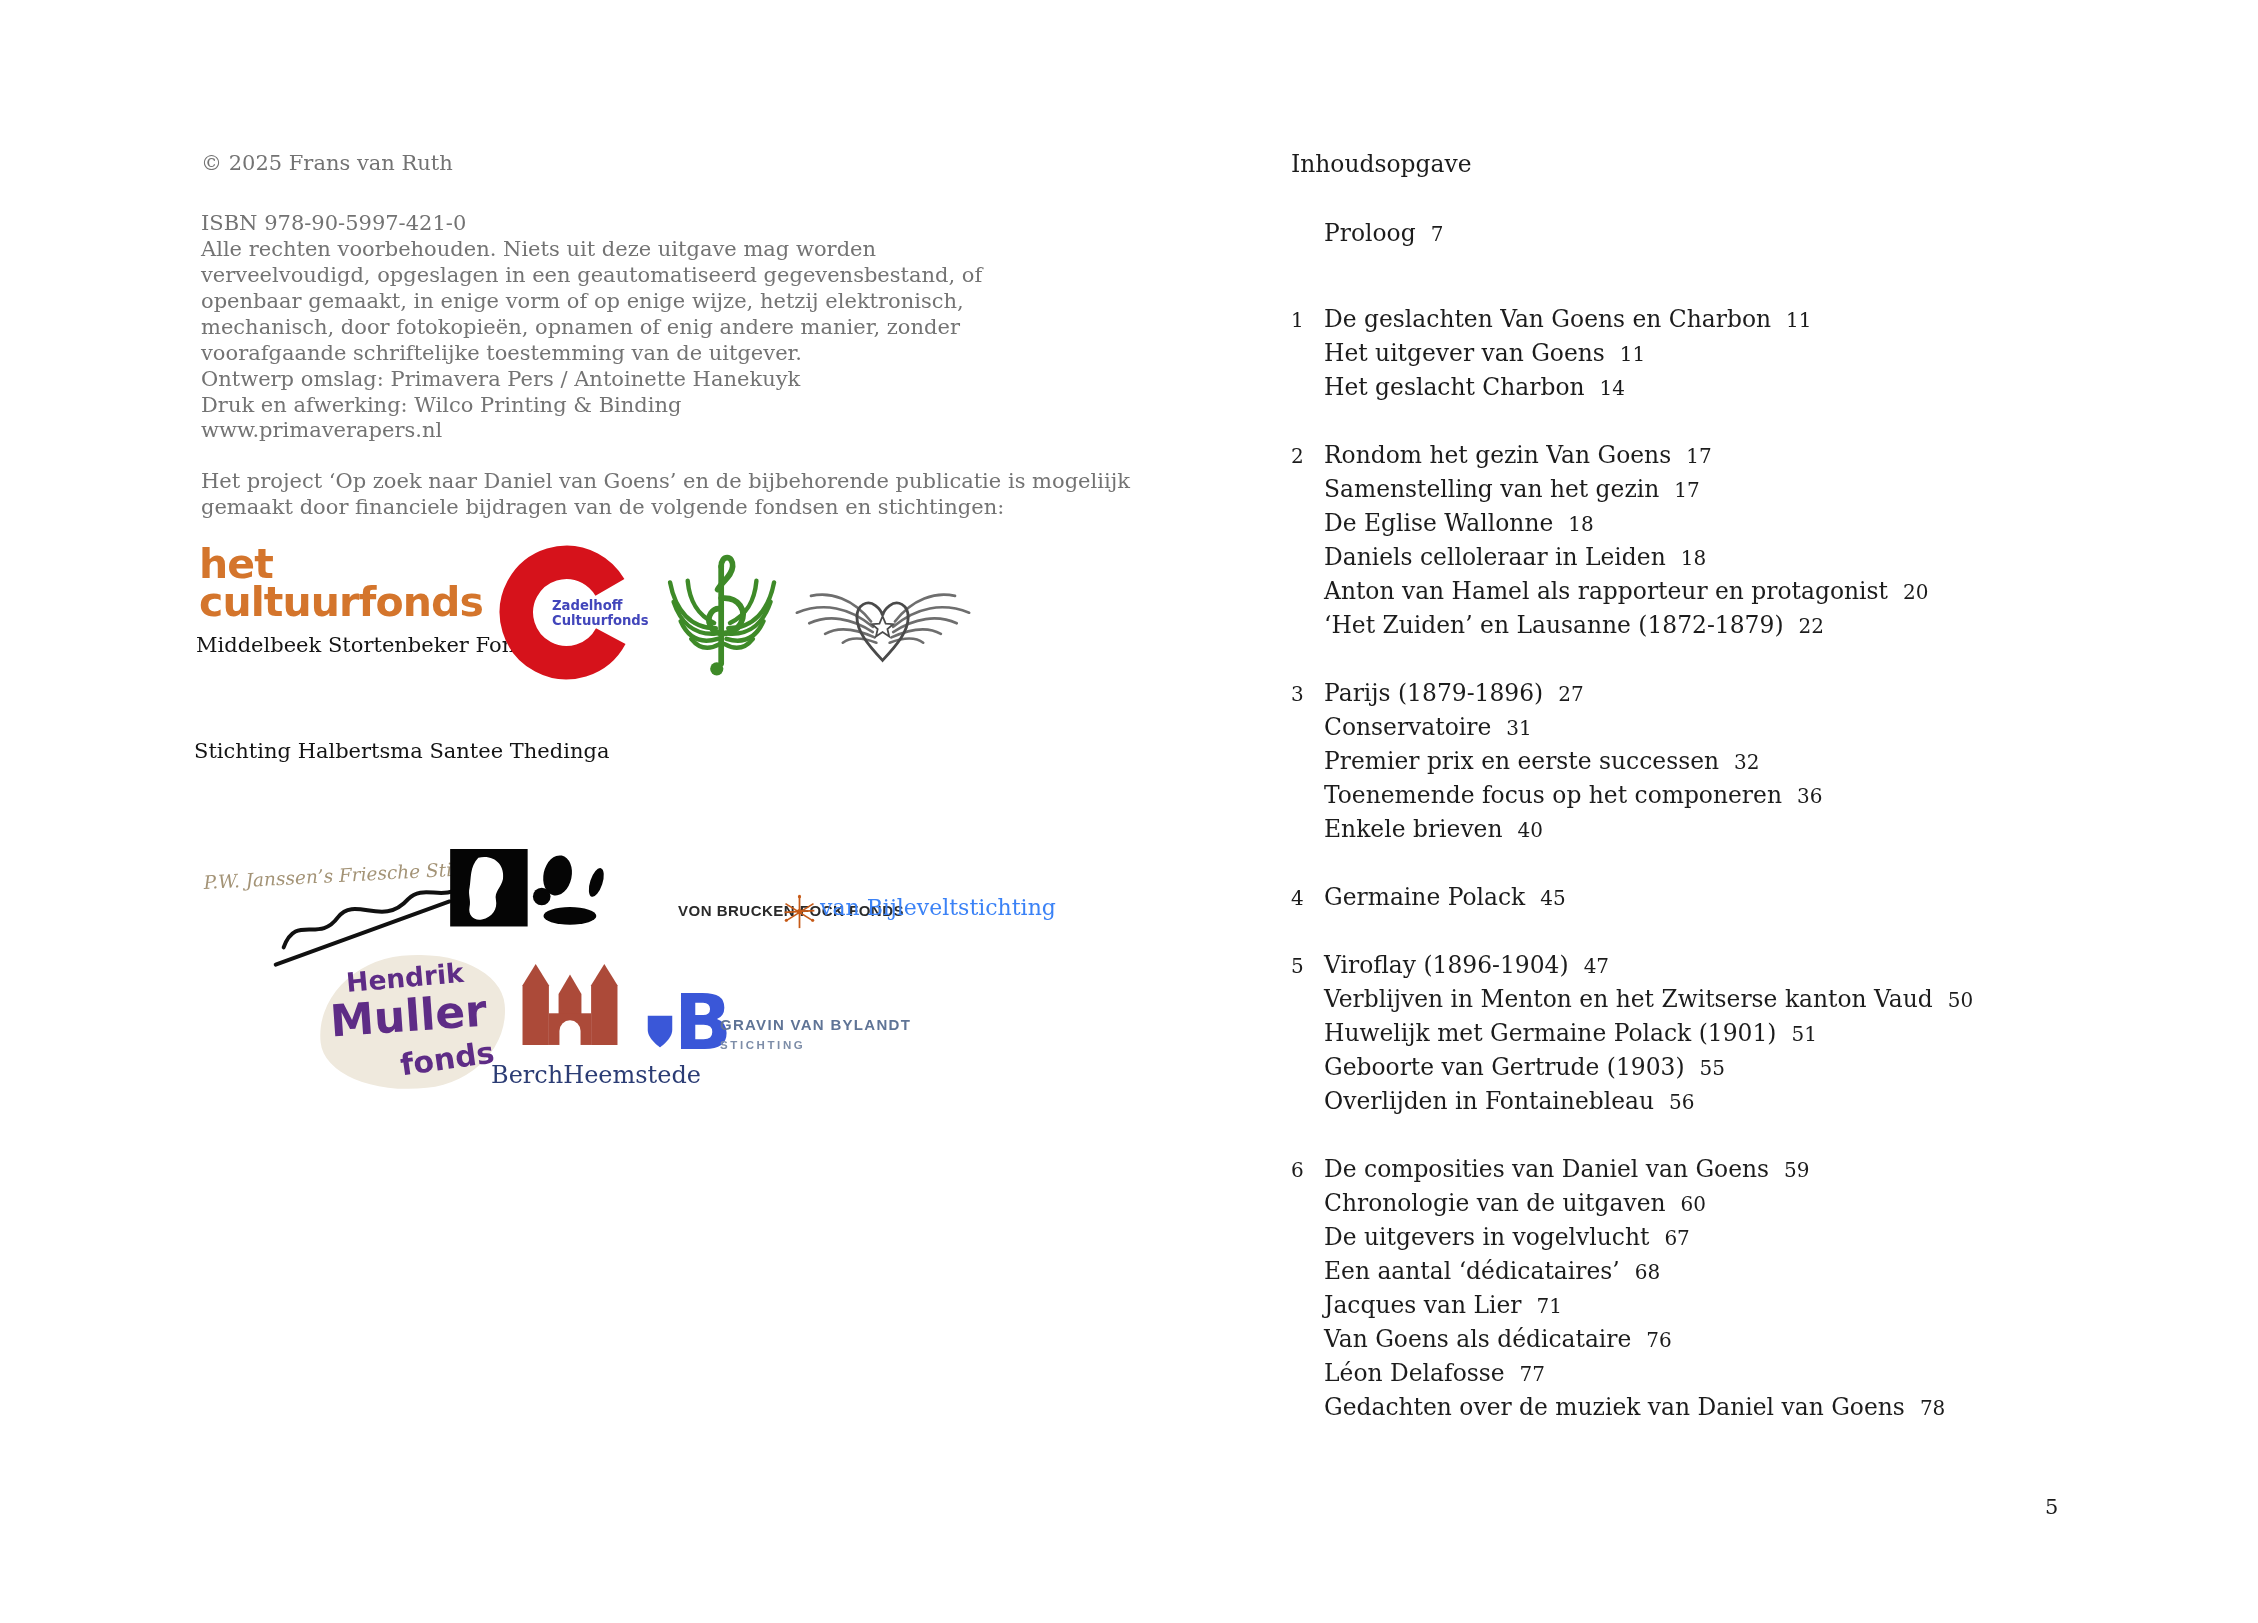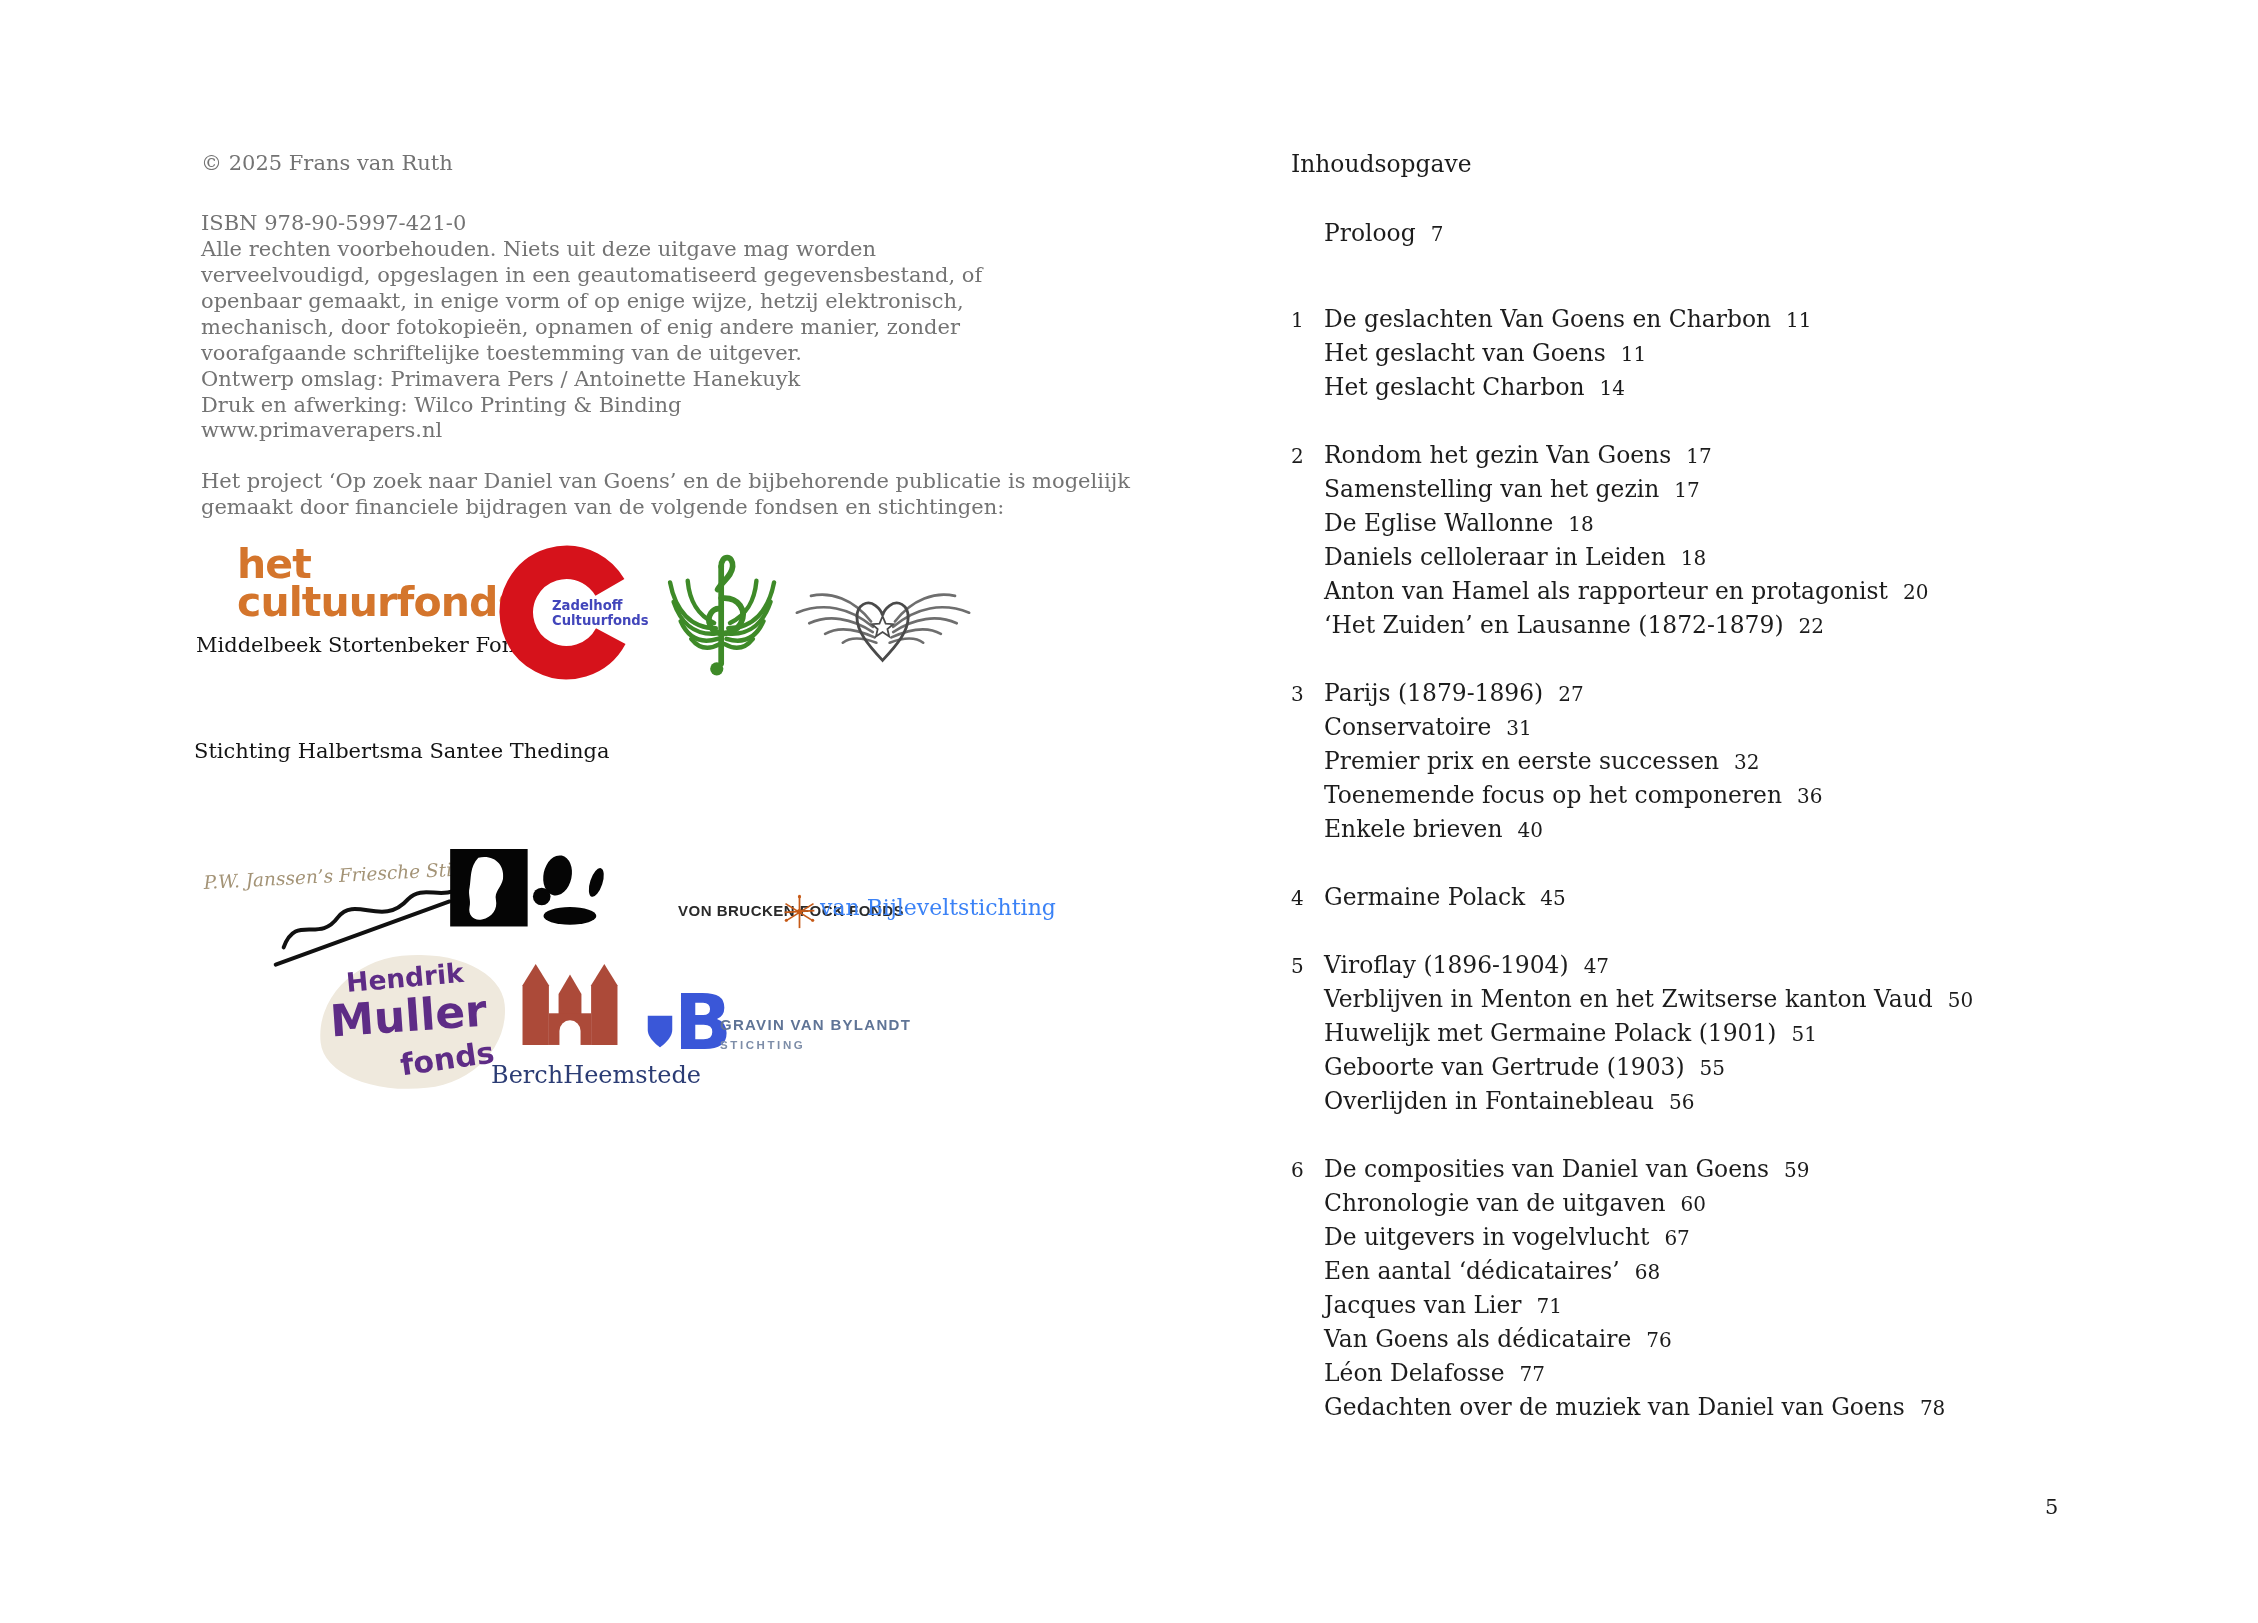--- a/index.html
+++ b/index.html
@@ -50,21 +50,21 @@
   <div class="abs body-text" style="left:201px;top:210px;">ISBN 978-90-5997-421-0</div>
   <div class="abs body-text" style="left:201px;top:236px;width:798px;">Alle rechten voorbehouden. Niets uit deze uitgave mag worden verveelvoudigd, opgeslagen in een geautomatiseerd gegevensbestand, of openbaar gemaakt, in enige vorm of op enige wijze, hetzij elektronisch, mechanisch, door fotokopieën, opnamen of enig andere manier, zonder voorafgaande schriftelijke toestemming van de uitgever.</div>
 
   <div class="abs body-text" style="left:201px;top:366px;">Ontwerp omslag: Primavera Pers / Antoinette Hanekuyk</div>
   <div class="abs body-text" style="left:201px;top:392px;">Druk en afwerking: Wilco Printing &amp; Binding</div>
   <div class="abs body-text" style="left:201px;top:417px;">www.primaverapers.nl</div>
 
   <div class="abs body-text" style="left:201px;top:468px;">Het project ‘Op zoek naar Daniel van Goens’ en de bijbehorende publicatie is mogeliijk</div>
   <div class="abs body-text" style="left:201px;top:494px;">gemaakt door financiele bijdragen van de volgende fondsen en stichtingen:</div>
 
-  <div class="abs cf-logo" style="left:199px;top:545px;margin-left:38px;">
+  <div class="abs cf-logo" style="left:199px;top:545px;">
     <div>het</div>
     <div>cultuurfonds</div>
   </div>
   <div class="abs caption" style="left:196px;top:633px;">Middelbeek Stortenbeker Fonds</div>
 
   <div class="abs" style="left:497px;top:543px;width:139px;height:139px;">
     <svg width="139" height="139" viewBox="0 0 158 158">
       <circle cx="79" cy="79" r="57" fill="none" stroke="#d6121b" stroke-width="38" stroke-dasharray="300 58" transform="rotate(28 79 79)"></circle>
     </svg>
     <div class="abs zadelhoff-text" style="left:55px;top:55px;">
@@ -182,21 +182,21 @@
           </div>
         </div>
         <div class="toc-section">
           <div class="toc-row">
             <span class="toc-num">1</span>
             <span class="toc-entry-title">De geslachten Van Goens en Charbon</span>
             <span class="toc-page">11</span>
           </div>
           <div class="toc-row">
             <span class="toc-num"></span>
-            <span class="toc-entry-title">Het geslacht van Goens</span>
+            <span class="toc-entry-title">Het uitgever van Goens</span>
             <span class="toc-page">11</span>
           </div>
           <div class="toc-row">
             <span class="toc-num"></span>
             <span class="toc-entry-title">Het geslacht Charbon</span>
             <span class="toc-page">14</span>
           </div>
         </div>
         <div class="toc-section">
           <div class="toc-row">

